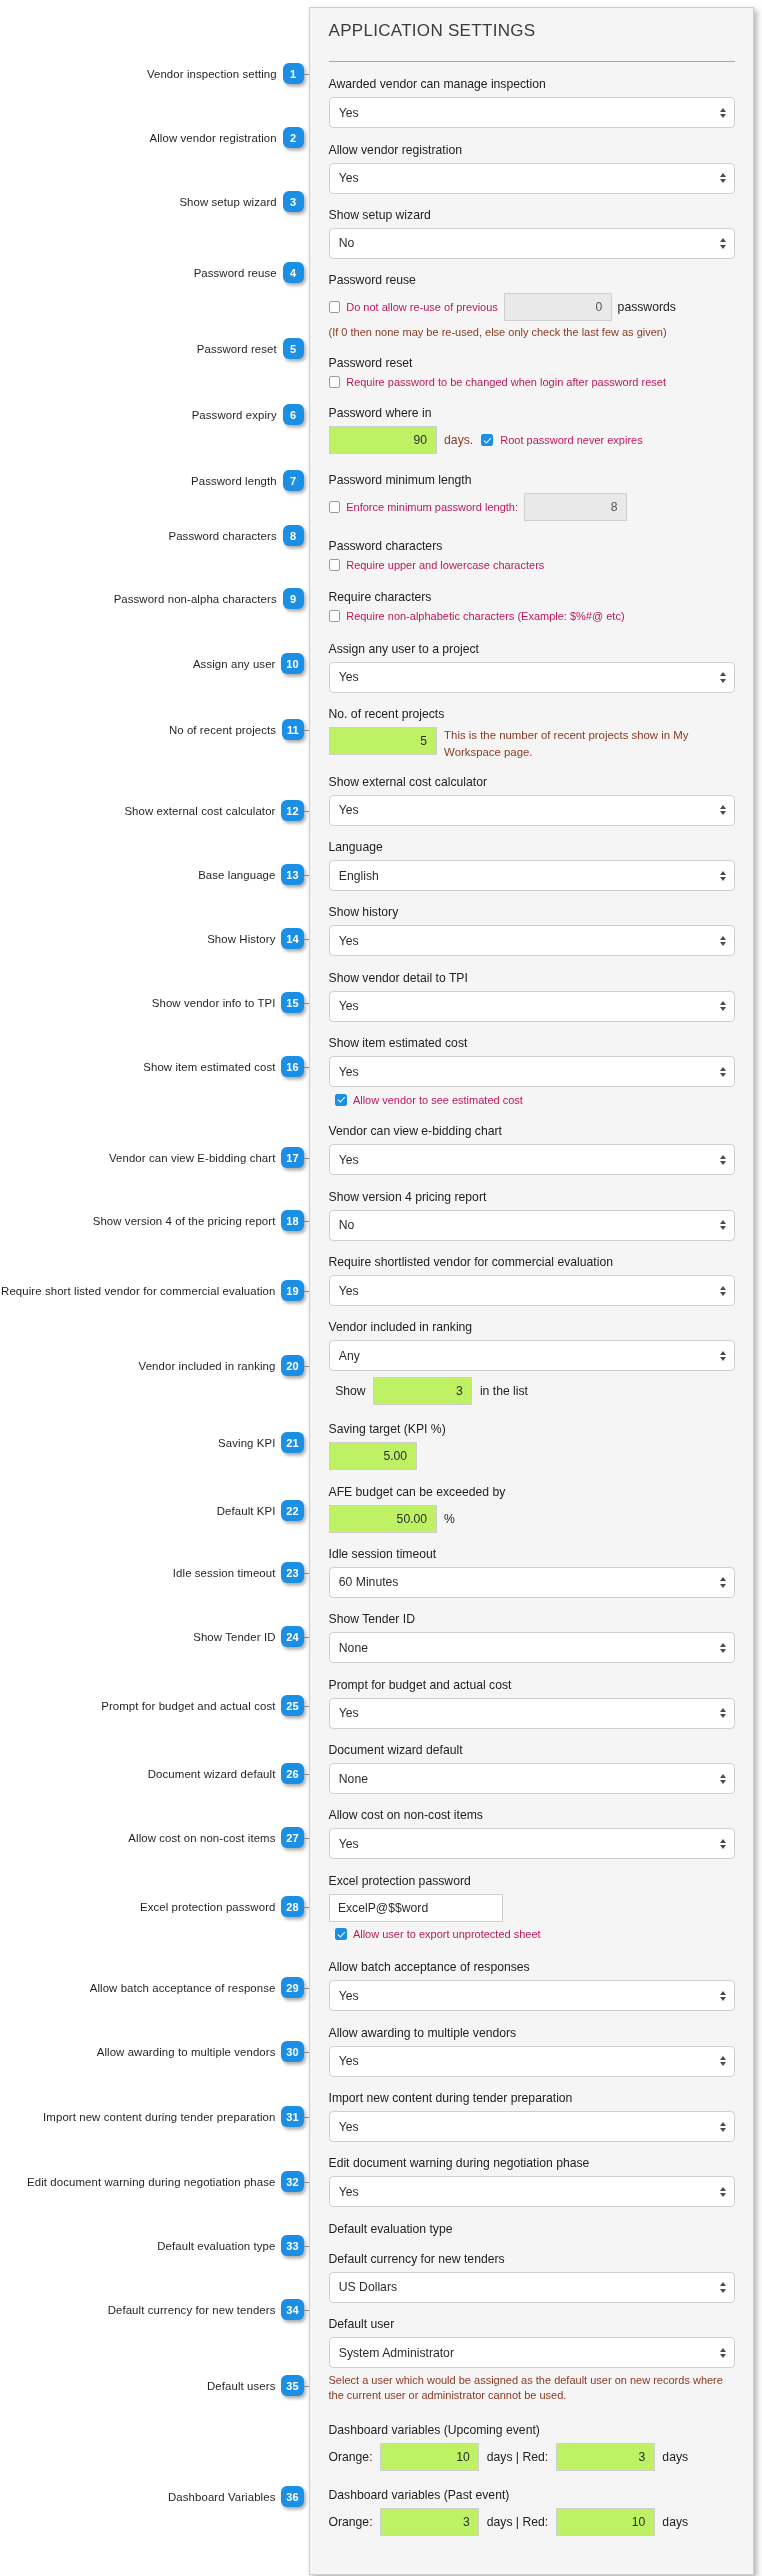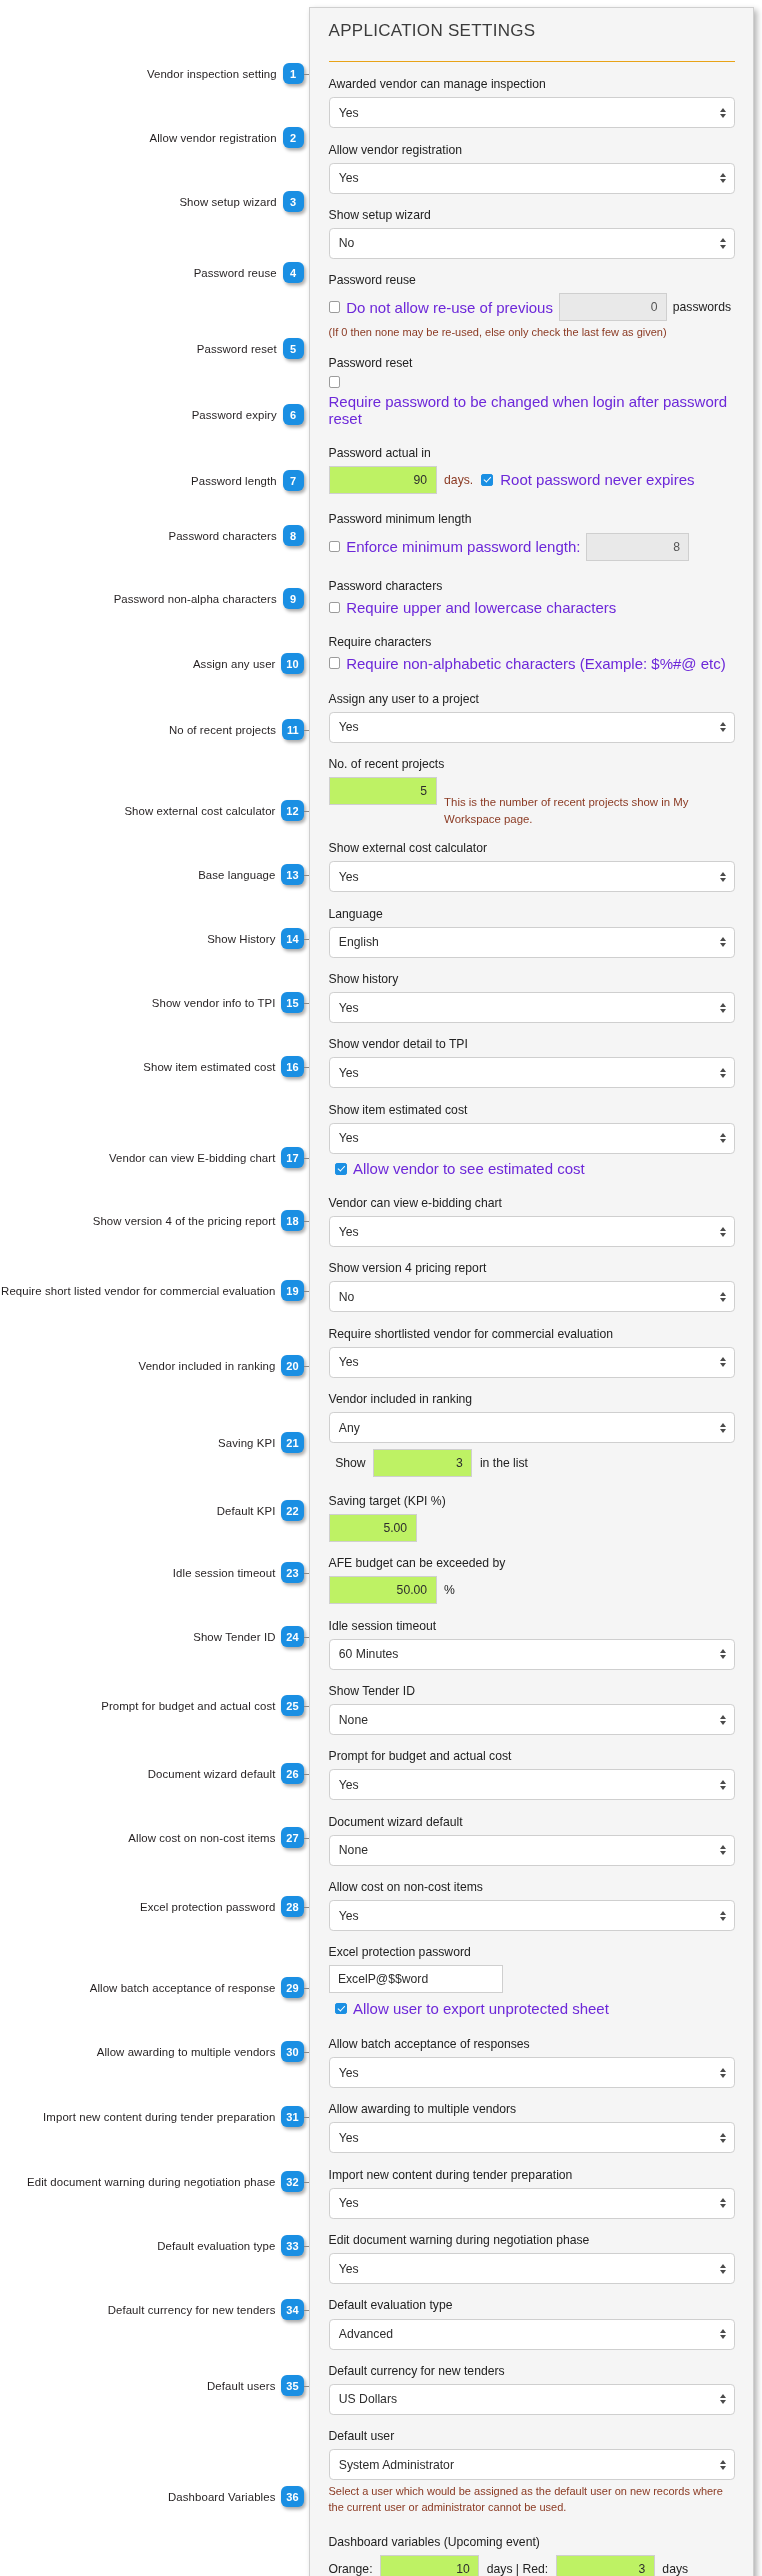--- a/index.html
+++ b/index.html
@@ -168,21 +168,21 @@
     background: #1a8fe3;
     border-color: #1a8fe3;
   }
   .cbox.checked::after {
     content: "";
     width: 3px; height: 6.3px;
     border: solid #ffffff;
     border-width: 0 1.7px 1.7px 0;
     transform: rotate(43deg) translate(-0.4px,-0.8px);
   }
-  .cb-label { font-size: 15px; color: #6d28d9; }
+  .cb-label { font-size: 11px; color: #be185d; }
 
   .hint {
     color: #8b3a23;
     font-size: 11px;
     line-height: 1.45;
     margin-top: 4.2px;
   }
   .hint-inline { color: #8b3a23; font-size: 11.4px; line-height: 1.45; }
   .days-word { color: #8b3a23; font-size: 12.2px; }
 
@@ -393,21 +393,21 @@
 
     <div class="field">
       <div class="field-label">Password reset</div>
       <div class="inline-row tight">
         <span class="cbox"></span>
         <span class="cb-label">Require password to be changed when login after password reset</span>
       </div>
     </div>
 
     <div class="field" style="margin-top:18.5px">
-      <div class="field-label">Password actual in</div>
+      <div class="field-label">Password where in</div>
       <div class="inline-row">
         <span class="numbox" style="width:108px">
             <span>90</span>
           </span>
         <span class="days-word">days.</span>
         <span class="cbox checked"></span>
         <span class="cb-label">Root password never expires</span>
       </div>
     </div>
 
@@ -448,21 +448,21 @@
           </span>
       </div>
     </div>
 
     <div class="field">
       <div class="field-label">No. of recent projects</div>
       <div class="inline-row" style="align-items:flex-start">
         <span class="numbox" style="width:108px">
             <span>5</span>
           </span>
-        <span class="hint-inline" style="flex:1;margin-top:17px">This is the number of recent projects show in My Workspace page.</span>
+        <span class="hint-inline" style="flex:1;margin-top:0">This is the number of recent projects show in My Workspace page.</span>
       </div>
     </div>
 
     <div class="field">
       <div class="field-label">Show external cost calculator</div>
       <div class="selectbox">
         <span>Yes</span>
         <span class="spin">
             <i class="up"></i>
             <i class="down"></i>
@@ -695,27 +695,20 @@
         <span>Yes</span>
         <span class="spin">
             <i class="up"></i>
             <i class="down"></i>
           </span>
       </div>
     </div>
 
     <div class="field">
       <div class="field-label">Default evaluation type</div>
-      <div class="selectbox">
-        <span>Advanced</span>
-        <span class="spin">
-            <i class="up"></i>
-            <i class="down"></i>
-          </span>
-      </div>
     </div>
 
     <div class="field">
       <div class="field-label">Default currency for new tenders</div>
       <div class="selectbox">
         <span>US Dollars</span>
         <span class="spin">
             <i class="up"></i>
             <i class="down"></i>
           </span>

